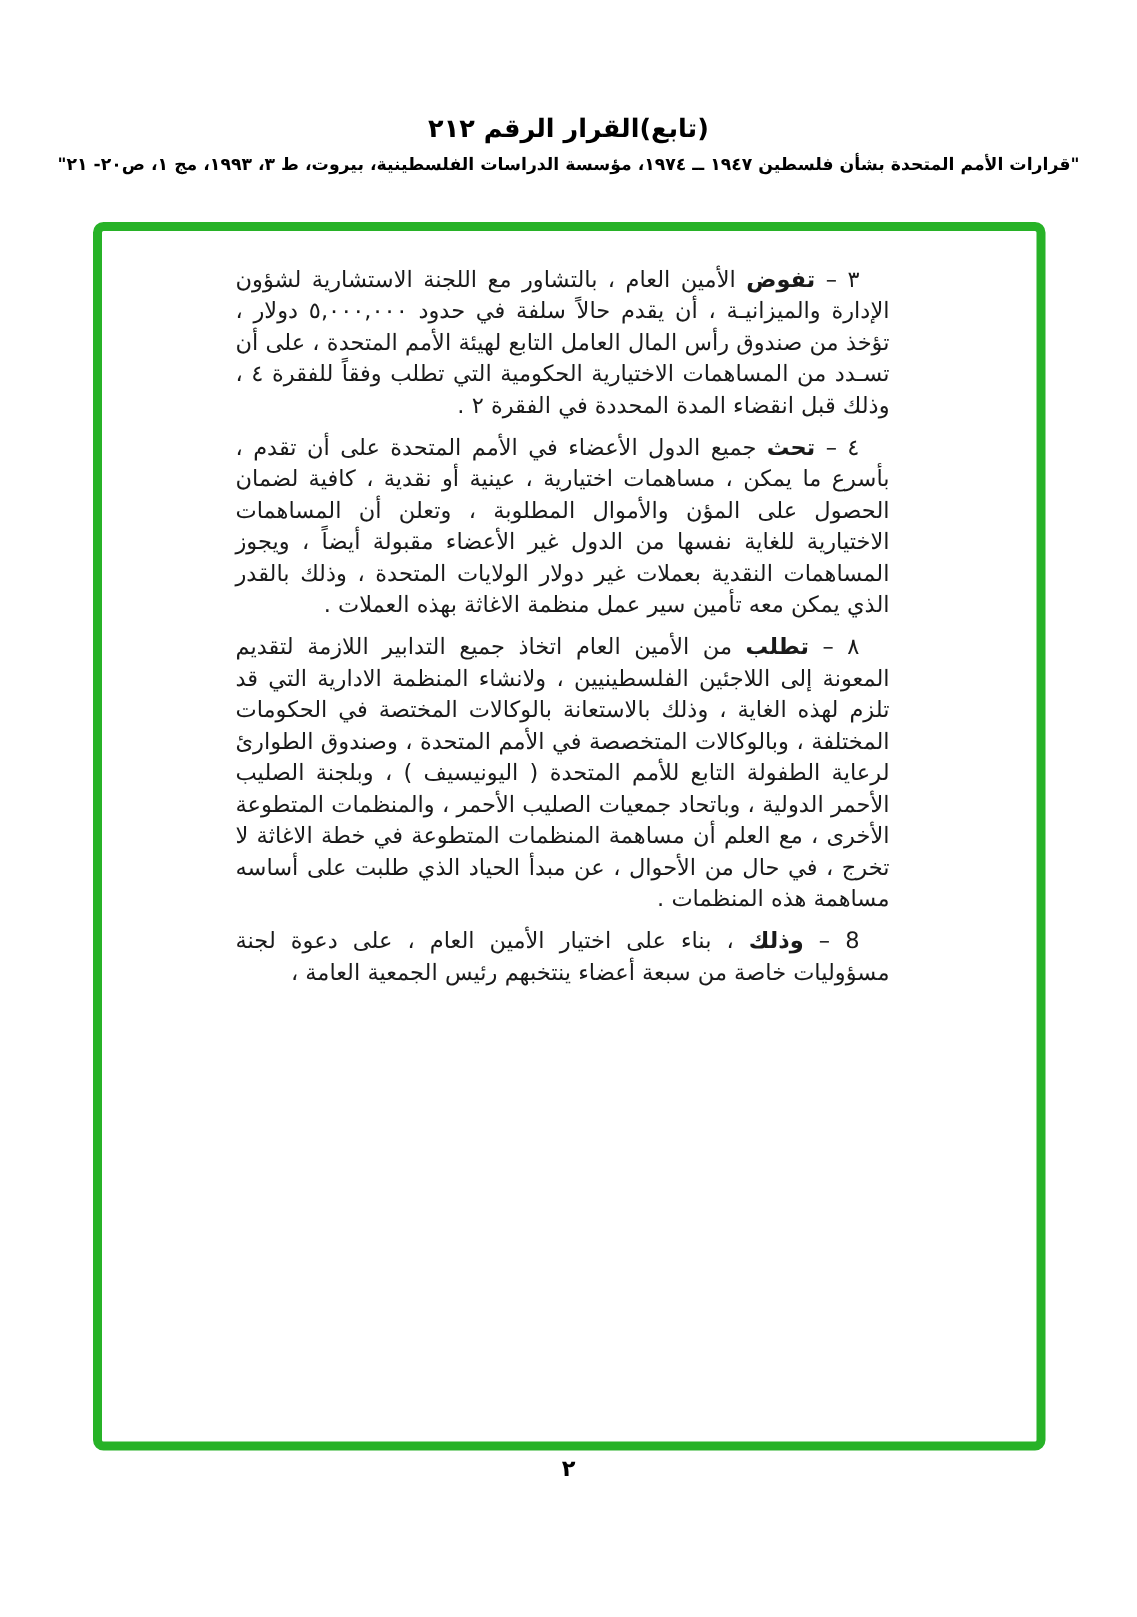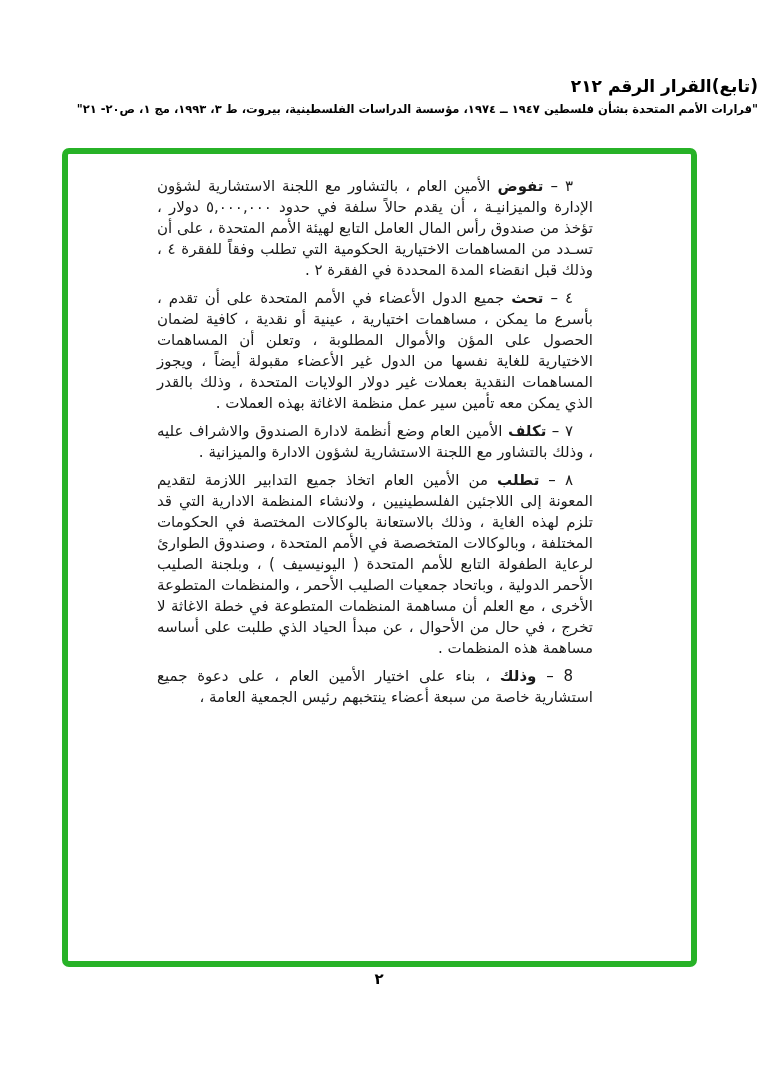--- a/index.html
+++ b/index.html
@@ -13,20 +13,21 @@
     position: relative;
     font-family: "DejaVu Sans", sans-serif;
     color: #111111;
     overflow: hidden;
   }
   .page-header {
     position: absolute;
     top: 76px;
     left: 0;
     width: 758px;
+    text-align: center;
     direction: rtl;
   }
   .doc-title {
     font-size: 17px;
     font-weight: 700;
     letter-spacing: 0.5px;
     color: #000000;
   }
   .doc-citation {
     margin-top: 6px;
@@ -80,19 +81,18 @@
 
 <div class="page-header">
   <div class="doc-title">(تابع)القرار الرقم ٢١٢</div>
   <div class="doc-citation">"قرارات الأمم المتحدة بشأن فلسطين ١٩٤٧ ــ ١٩٧٤، مؤسسة الدراسات الفلسطينية، بيروت، ط ٣، ١٩٩٣، مج ١، ص٢٠- ٢١"</div>
 </div>
 
 <div class="green-box">
   <div class="text-column">
     <p><span>٣ –</span> <b>تفوض</b> <span>الأمين العام ، بالتشاور مع اللجنة الاستشارية لشؤون الإدارة والميزانيـة ، أن يقدم حالاً سلفة في حدود ٥,٠٠٠,٠٠٠ دولار ، تؤخذ من صندوق رأس المال العامل التابع لهيئة الأمم المتحدة ، على أن تسـدد من المساهمات الاختيارية الحكومية التي تطلب وفقاً للفقرة ٤ ، وذلك قبل انقضاء المدة المحددة في الفقرة ٢ .</span></p>
     <p><span>٤ –</span> <b>تحث</b> <span>جميع الدول الأعضاء في الأمم المتحدة على أن تقدم ، بأسرع ما يمكن ، مساهمات اختيارية ، عينية أو نقدية ، كافية لضمان الحصول على المؤن والأموال المطلوبة ، وتعلن أن المساهمات الاختيارية للغاية نفسها من الدول غير الأعضاء مقبولة أيضاً ، ويجوز المساهمات النقدية بعملات غير دولار الولايات المتحدة ، وذلك بالقدر الذي يمكن معه تأمين سير عمل منظمة الاغاثة بهذه العملات .</span></p>
-    <p><span>٧ –</span> <b>تكلف</b> <span>الأمين العام وضع أنظمة لادارة الصندوق والاشراف عليه ، وذلك بالتشاور مع اللجنة الاستشارية لشؤون الادارة والميزانية .</span></p>
     <p><span>٨ –</span> <b>تطلب</b> <span>من الأمين العام اتخاذ جميع التدابير اللازمة لتقديم المعونة إلى اللاجئين الفلسطينيين ، ولانشاء المنظمة الادارية التي قد تلزم لهذه الغاية ، وذلك بالاستعانة بالوكالات المختصة في الحكومات المختلفة ، وبالوكالات المتخصصة في الأمم المتحدة ، وصندوق الطوارئ لرعاية الطفولة التابع للأمم المتحدة ( اليونيسيف ) ، وبلجنة الصليب الأحمر الدولية ، وباتحاد جمعيات الصليب الأحمر ، والمنظمات المتطوعة الأخرى ، مع العلم أن مساهمة المنظمات المتطوعة في خطة الاغاثة لا تخرج ، في حال من الأحوال ، عن مبدأ الحياد الذي طلبت على أساسه مساهمة هذه المنظمات .</span></p>
-    <p><span>8 –</span> <b>وذلك</b> <span>، بناء على اختيار الأمين العام ، على دعوة جميع استشارية خاصة من سبعة أعضاء ينتخبهم رئيس الجمعية العامة ،</span></p>
+    <p><span>8 –</span> <b>وذلك</b> <span>، بناء على اختيار الأمين العام ، على دعوة لجنة مسؤوليات خاصة من سبعة أعضاء ينتخبهم رئيس الجمعية العامة ،</span></p>
   </div>
 </div>
 
 <div class="page-number">٢</div>
 
 </body></html>

